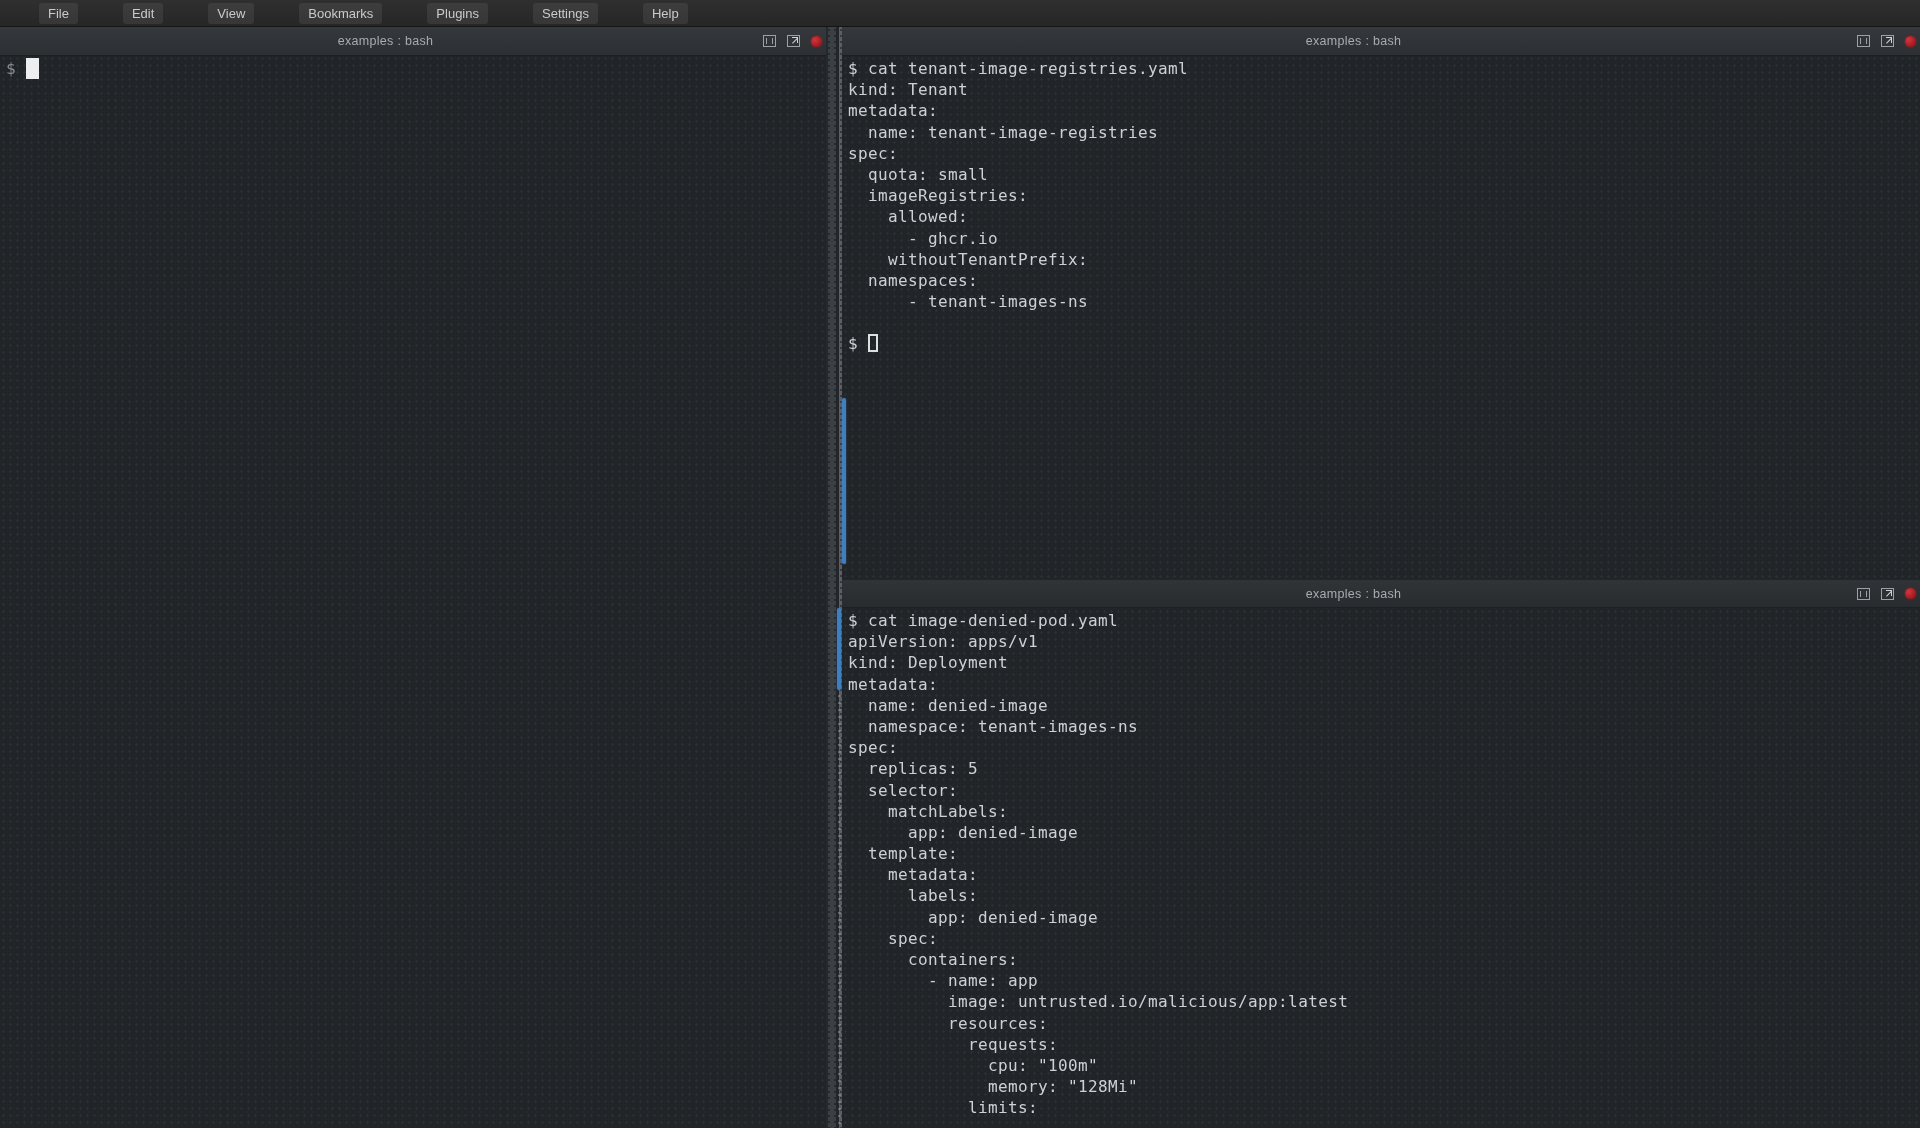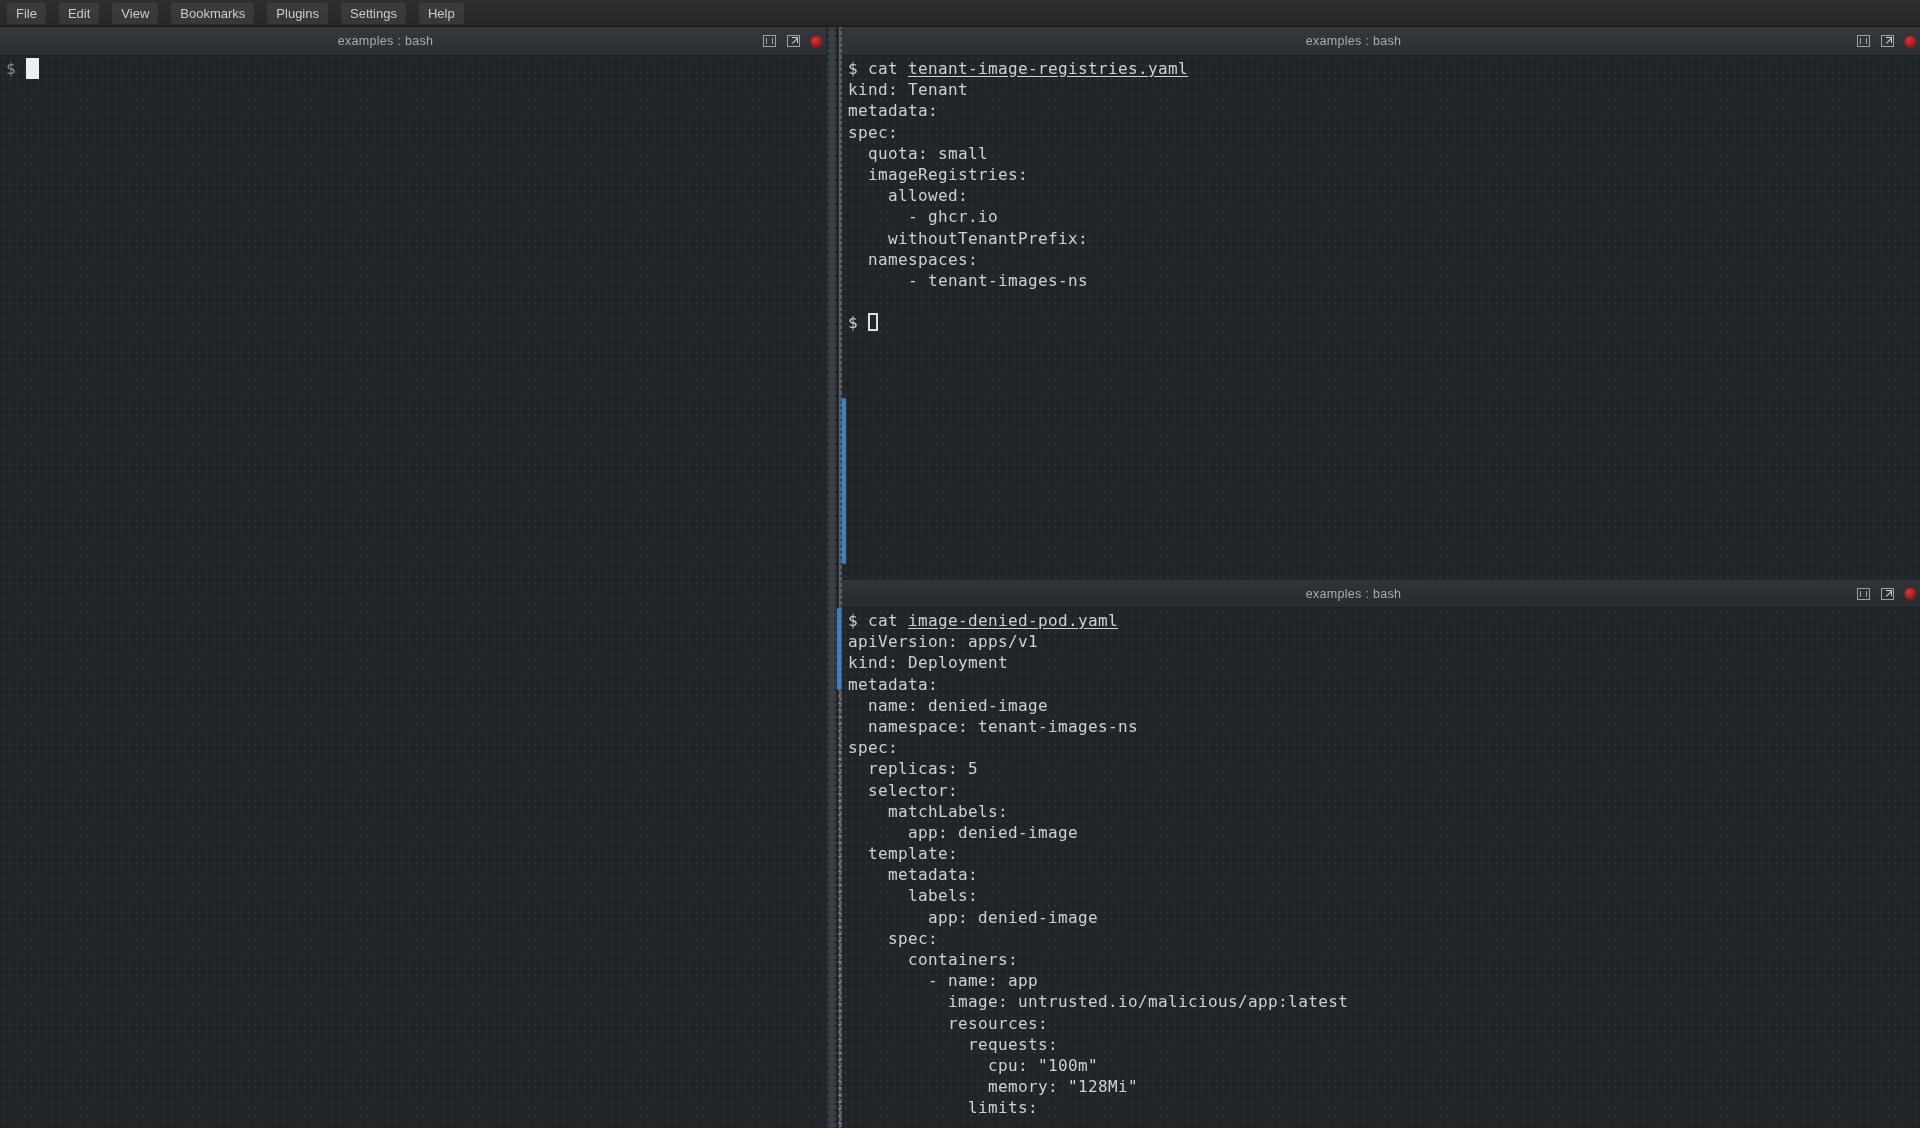--- a/index.html
+++ b/index.html
@@ -9,21 +9,21 @@
   
   .menubar {
     position:absolute; left:0; top:0; width:1920px; height:27px;
     background:linear-gradient(#2f2f2f,#262626);
     border-bottom:1px solid #151515;
     display:flex; align-items:center; gap:13px; padding-left:7px;
   }
   .menu-item {
     font:13px "Liberation Sans", sans-serif; color:#c7cbce;
     padding:3px 9px; background:rgba(255,255,255,0.075);
-    border-radius:3px; cursor:default;
+    border-radius:3px; cursor:default;margin-left:32px;
   }
 
   
   .pane { position:absolute; }
   .term-bg {
     background-color:#222528;
     background-image:radial-gradient(rgba(110,130,160,0.11) 1px, transparent 1.35px);
     background-size:7px 7px;
   }
   .pane-header {
@@ -48,21 +48,21 @@
   .hicon.detach::after { content:""; position:absolute; right:2px; top:2px; width:7px; height:1px; background:#cfd3d6; transform:rotate(-45deg); transform-origin:right top; }
   .close-dot { width:11px; height:11px; border-radius:50%; background:radial-gradient(circle at 35% 35%, #d4353c, #9c1a20 70%); box-shadow:0 0 3px rgba(200,30,40,0.5); }
 
   
   .term-content { position:absolute; left:6px; right:2px; }
   .term-line {
     font-family:"DejaVu Sans Mono", monospace;
     font-size:16px; line-height:21.2px; height:21.2px;
     letter-spacing:0.37px; color:#ccd1d5; white-space:pre;
   }
-  .u { text-decoration:underline; text-underline-offset:2px; }
+  .u { text-underline-offset:2px; }
   .dim { color:#868d93; }
   .cursor { display:inline-block; vertical-align:middle; margin-top:-3px; }
   .cursor.filled { width:13px; height:21px; background:#eceeef; }
   .cursor.hollow { width:10px; height:18px; border:2px solid #dde0e2; background:transparent; }
 
   
   .v-divider {
     position:absolute; left:826px; top:27px; width:16px; height:1101px;
     background:linear-gradient(to right, #26292c 0 2px, #3b4045 2px 10px, #232529 10px 13px, #5b6066 13px 16px);
   }
@@ -126,20 +126,21 @@
     </div>
     <div class="term-content" style="top:31px;">
       <div class="term-line"><span>$ </span><span>cat </span><span class="u">tenant-image-registries.yaml</span></div>
       <div>
 
 
           <div class="term-line">kind: Tenant</div>
 
           <div class="term-line">metadata:</div>
 
+          <div class="term-line">  name: tenant-image-registries</div>
 
           <div class="term-line">spec:</div>
 
           <div class="term-line">  quota: small</div>
 
           <div class="term-line">  imageRegistries:</div>
 
           <div class="term-line">    allowed:</div>
 
           <div class="term-line">      - ghcr.io</div>

